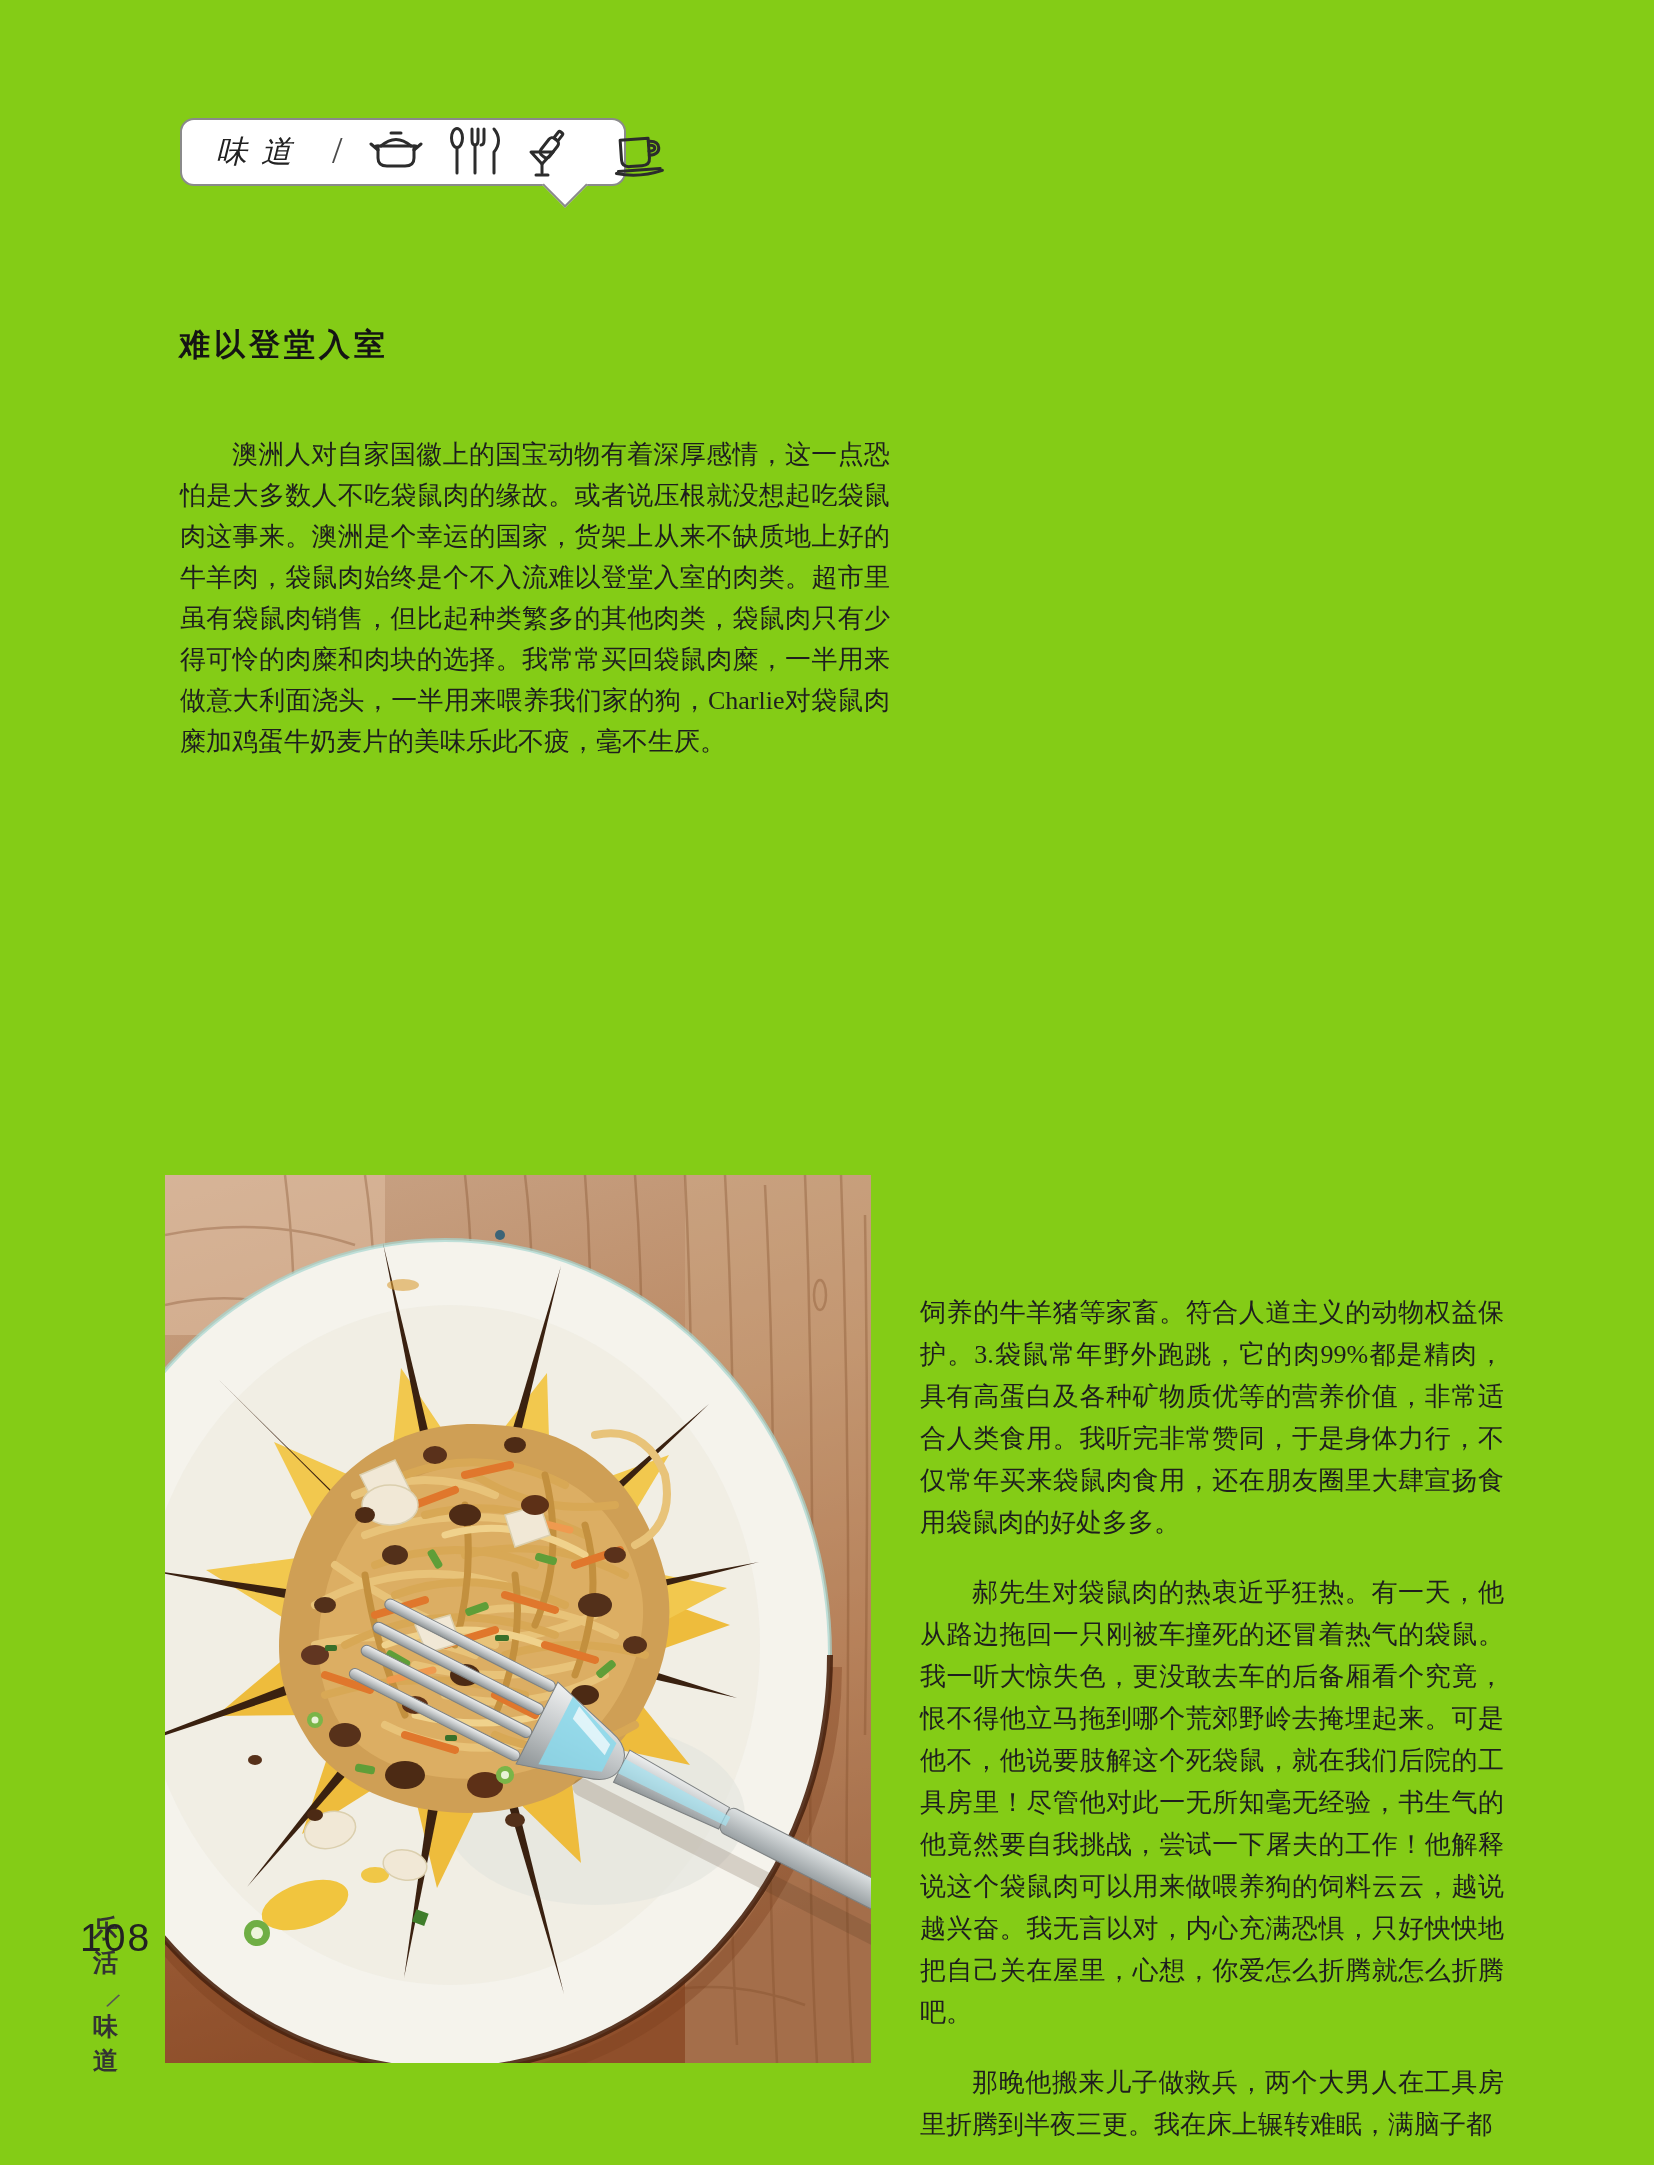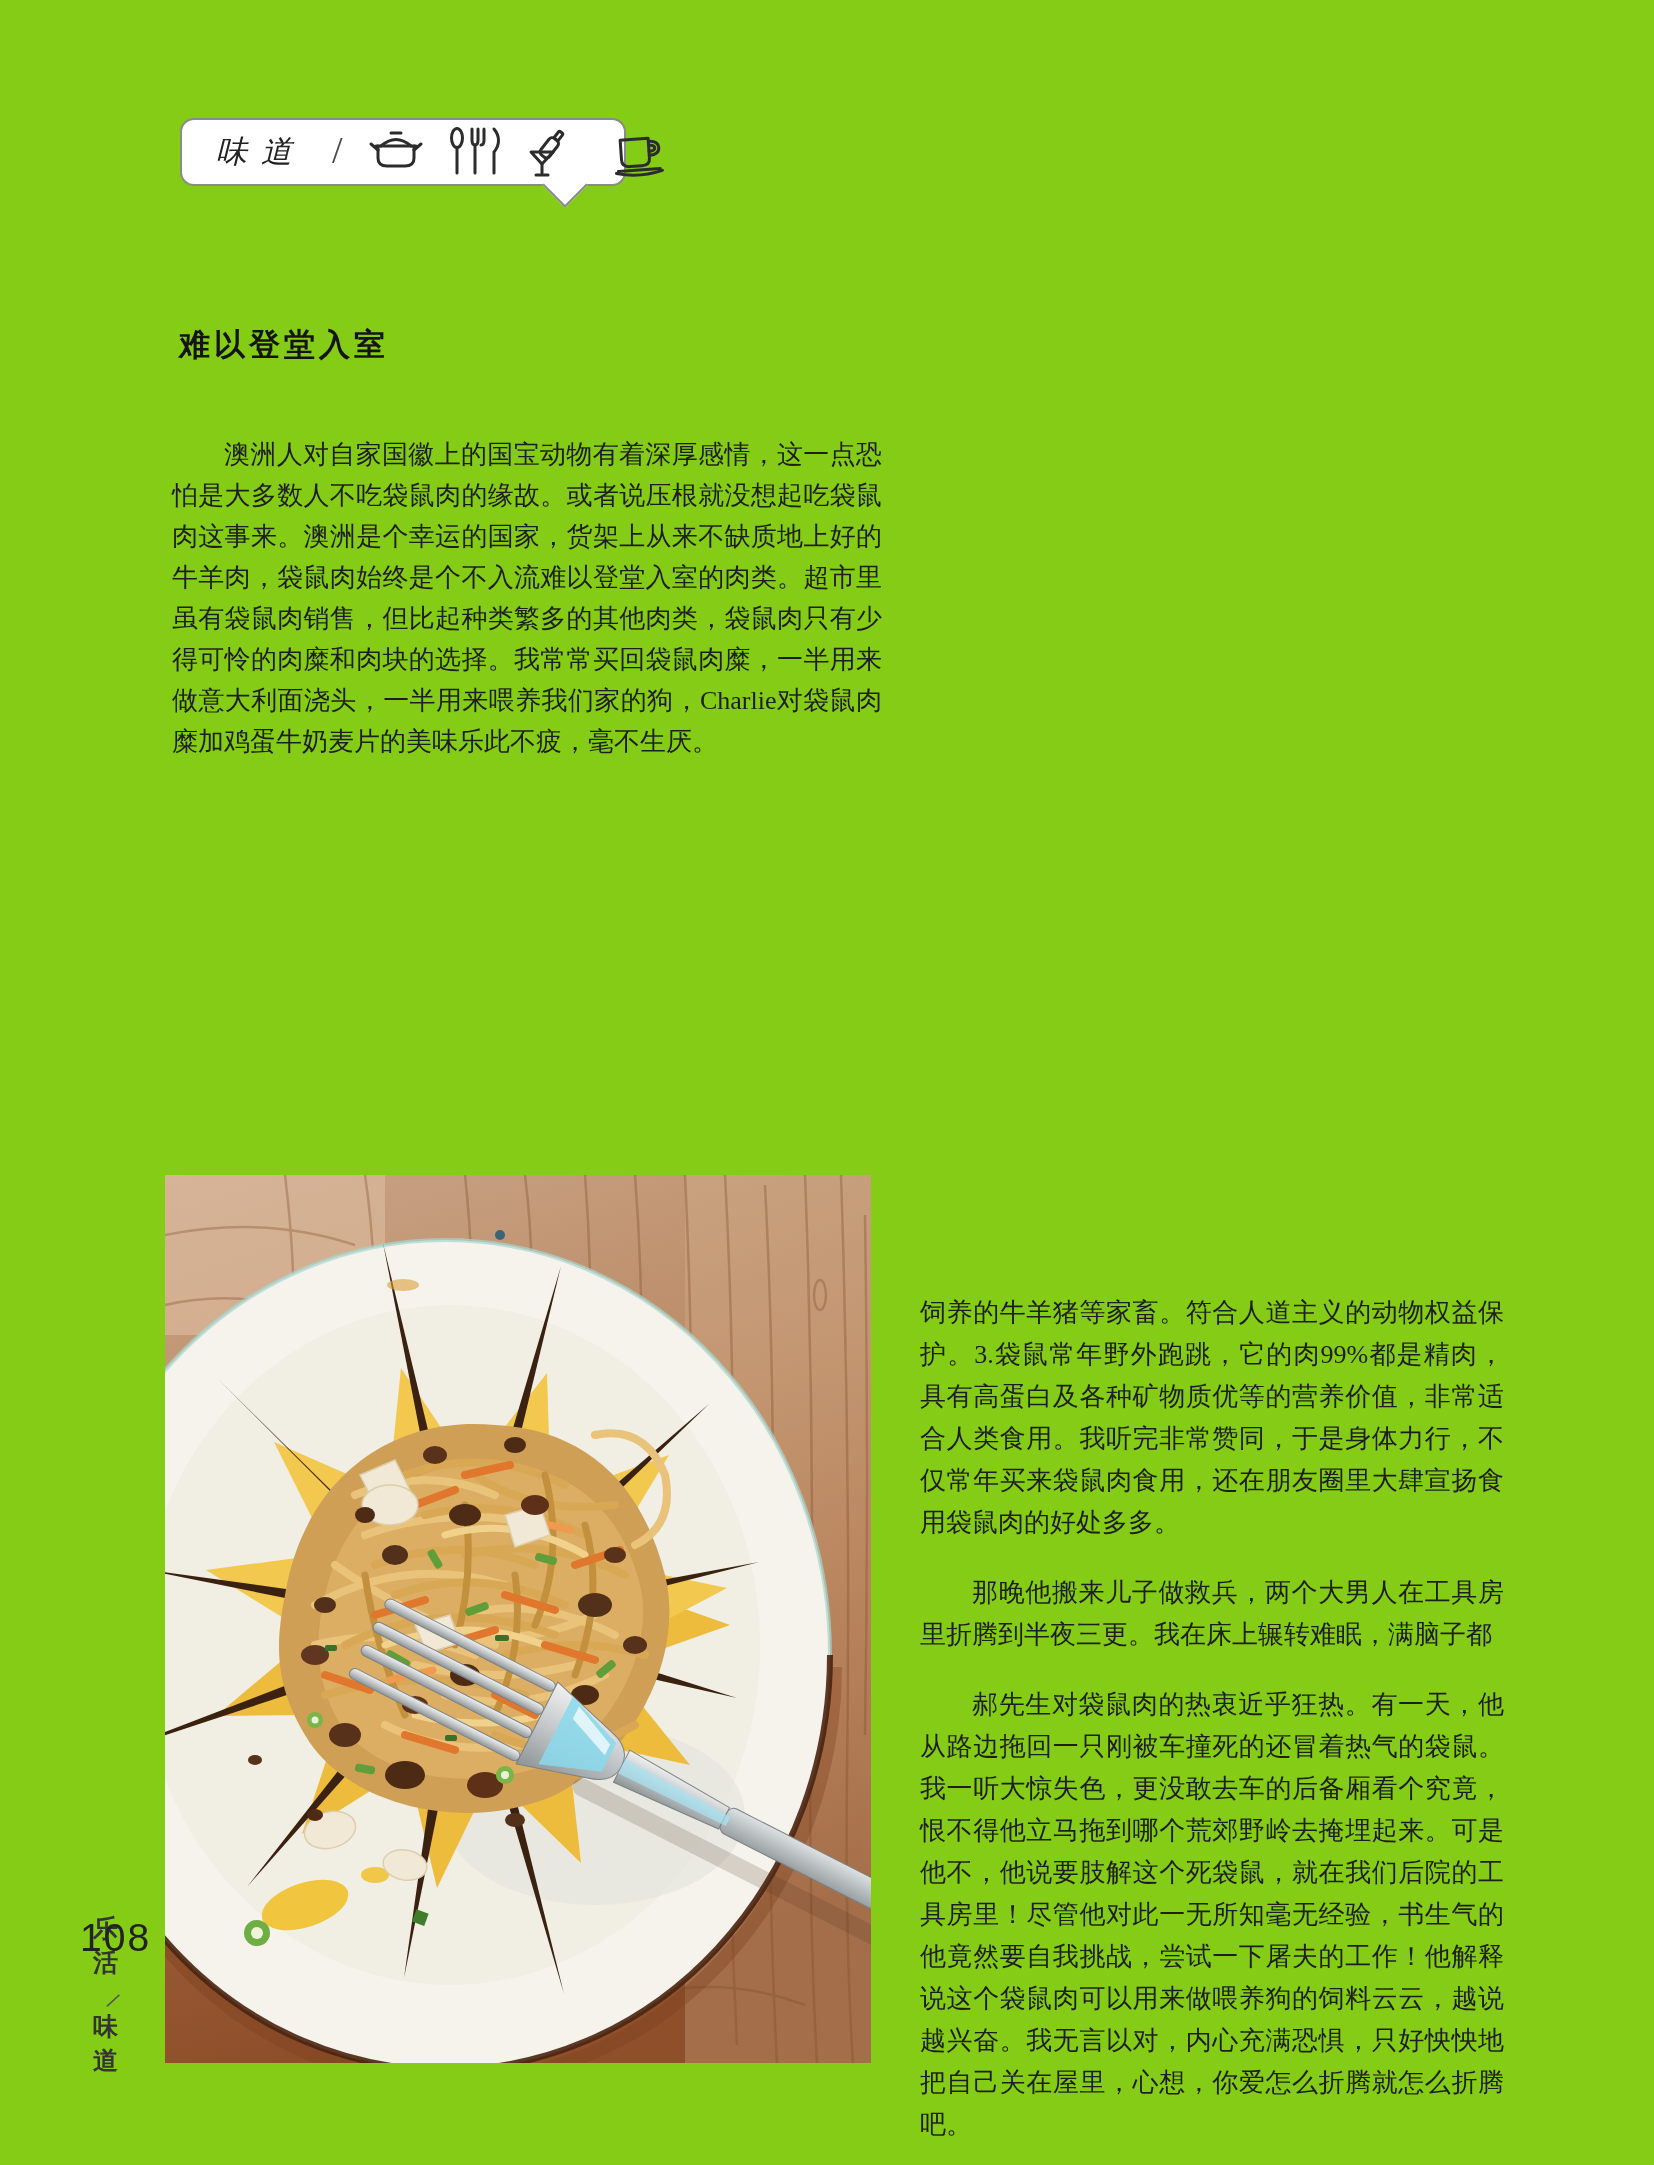--- a/index.html
+++ b/index.html
@@ -20,21 +20,21 @@
               transform:rotate(45deg);z-index:2;}
 
   
   .title{position:absolute;left:179px;top:303px;font-size:31px;font-weight:bold;
          letter-spacing:4px;color:#141414;text-align:center;}
 
   
   .col{position:absolute;text-align:justify;text-align-last:left;color:#1e1e1e;}
   .col p{margin:0;}
   .col p.indent{text-indent:2em;}
-  .col-left{left:172px;top:434px;width:710px;font-size:26px;line-height:41px;}
+  .col-left{left:180px;top:434px;width:710px;font-size:26px;line-height:41px;}
   .col-left p{margin-bottom:24px;}
   .col-right{left:920px;top:1292px;width:584px;font-size:26px;line-height:42px;}
   .col-right p{margin-bottom:28px;}
 
   
   .photo{position:absolute;left:165px;top:1175px;width:706px;height:888px;overflow:hidden;}
   .photo svg{display:block;}
 
   
   .side-label{position:absolute;left:88px;top:1912px;width:30px;font-size:25px;color:#333;
@@ -101,22 +101,22 @@
   <div class="badge-tail"></div>
 
   <h1 class="title">难以登堂入室</h1>
 
   <div class="col col-left">
     <p class="indent">澳洲人对自家国徽上的国宝动物有着深厚感情，这一点恐怕是大多数人不吃袋鼠肉的缘故。或者说压根就没想起吃袋鼠肉这事来。澳洲是个幸运的国家，货架上从来不缺质地上好的牛羊肉，袋鼠肉始终是个不入流难以登堂入室的肉类。超市里虽有袋鼠肉销售，但比起种类繁多的其他肉类，袋鼠肉只有少得可怜的肉糜和肉块的选择。我常常买回袋鼠肉糜，一半用来做意大利面浇头，一半用来喂养我们家的狗，Charlie对袋鼠肉糜加鸡蛋牛奶麦片的美味乐此不疲，毫不生厌。</p>
   </div>
 
   <div class="col col-right">
     <p>饲养的牛羊猪等家畜。符合人道主义的动物权益保护。3.袋鼠常年野外跑跳，它的肉99%都是精肉，具有高蛋白及各种矿物质优等的营养价值，非常适合人类食用。我听完非常赞同，于是身体力行，不仅常年买来袋鼠肉食用，还在朋友圈里大肆宣扬食用袋鼠肉的好处多多。</p>
+    <p class="indent">郝先生对袋鼠肉的热衷近乎狂热。有一天，他从路边拖回一只刚被车撞死的还冒着热气的袋鼠。我一听大惊失色，更没敢去车的后备厢看个究竟，恨不得他立马拖到哪个荒郊野岭去掩埋起来。可是他不，他说要肢解这个死袋鼠，就在我们后院的工具房里！尽管他对此一无所知毫无经验，书生气的他竟然要自我挑战，尝试一下屠夫的工作！他解释说这个袋鼠肉可以用来做喂养狗的饲料云云，越说越兴奋。我无言以对，内心充满恐惧，只好怏怏地把自己关在屋里，心想，你爱怎么折腾就怎么折腾吧。</p>
     <p class="indent">那晚他搬来儿子做救兵，两个大男人在工具房里折腾到半夜三更。我在床上辗转难眠，满脑子都</p>
-    <p class="indent">郝先生对袋鼠肉的热衷近乎狂热。有一天，他从路边拖回一只刚被车撞死的还冒着热气的袋鼠。我一听大惊失色，更没敢去车的后备厢看个究竟，恨不得他立马拖到哪个荒郊野岭去掩埋起来。可是他不，他说要肢解这个死袋鼠，就在我们后院的工具房里！尽管他对此一无所知毫无经验，书生气的他竟然要自我挑战，尝试一下屠夫的工作！他解释说这个袋鼠肉可以用来做喂养狗的饲料云云，越说越兴奋。我无言以对，内心充满恐惧，只好怏怏地把自己关在屋里，心想，你爱怎么折腾就怎么折腾吧。</p>
   </div>
 
   <div class="photo">
     <svg width="706" height="888" viewBox="0 0 706 888">
       <defs>
         <linearGradient id="wood" x1="0" y1="0" x2="0.25" y2="1">
           <stop offset="0" stop-color="#c9a487"></stop>
           <stop offset="0.4" stop-color="#bb8a64"></stop>
           <stop offset="0.72" stop-color="#a96b43"></stop>
           <stop offset="1" stop-color="#8f4f2b"></stop>

